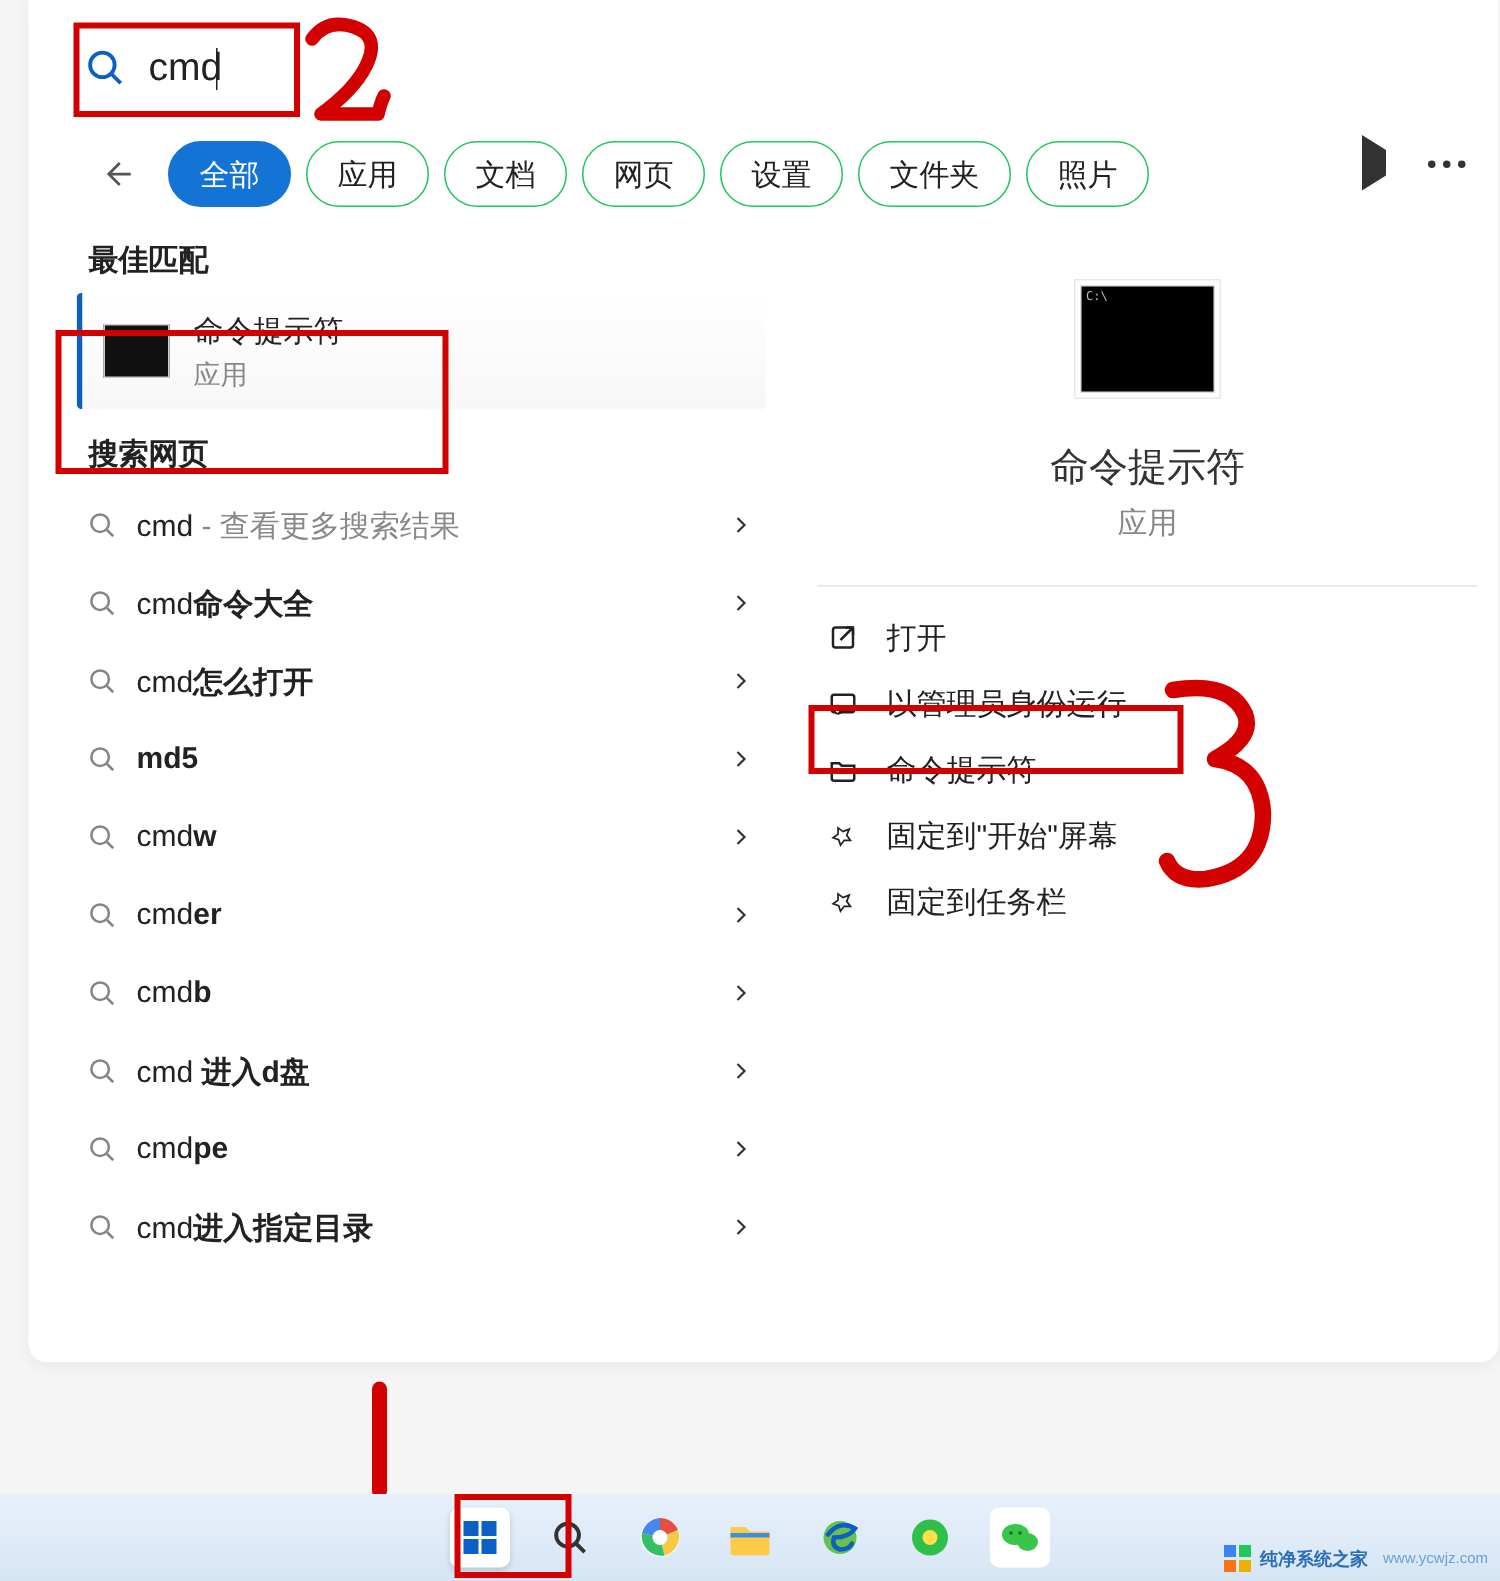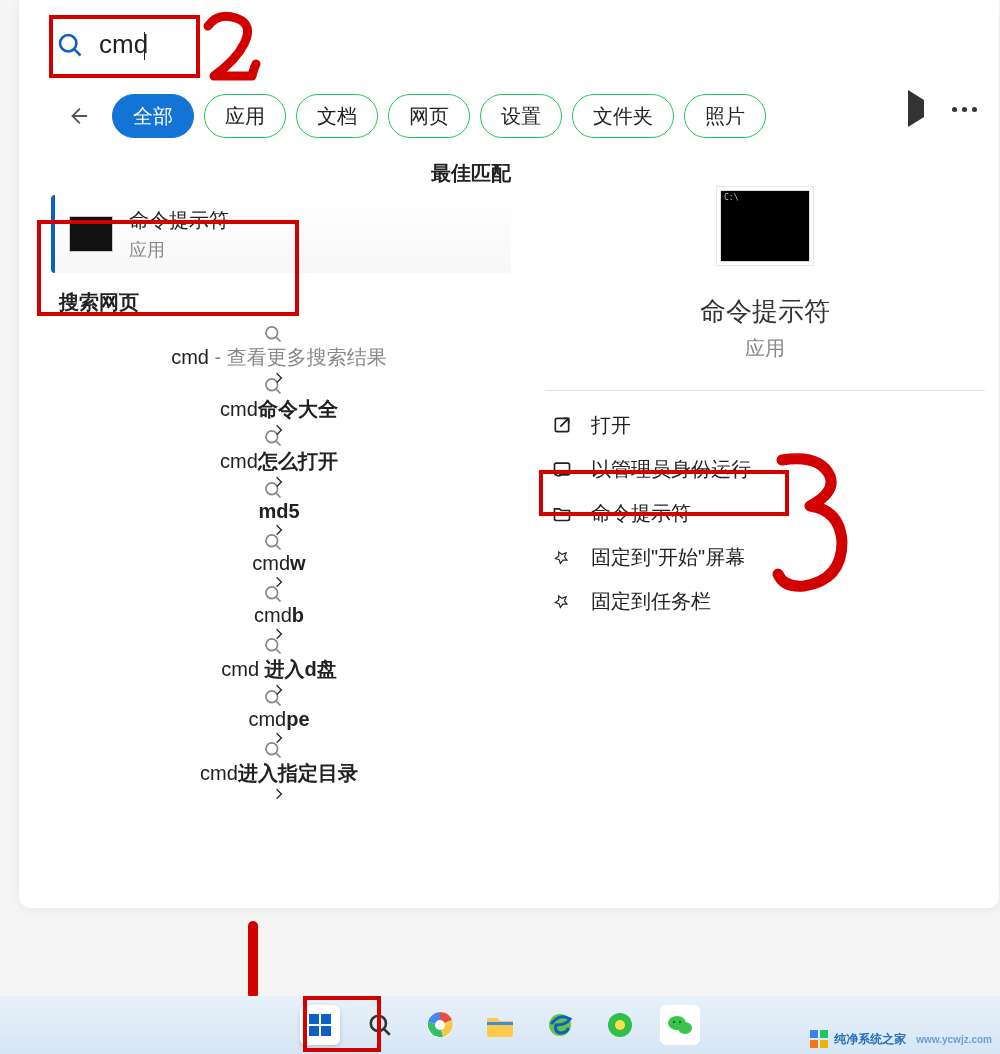--- a/index.html
+++ b/index.html
@@ -20,30 +20,30 @@
 .filter-pill { height: 44px; padding: 0 20px; border-radius: 22px; border: 1px solid #22c55e; display:flex; align-items:center; font-size: 20px; color:#222; background:#fff; cursor:pointer;}
 .filter-pill.active { background:#1474d6; border-color:#1474d6; color:#fff; }
 .right-icons { position:absolute; right:22px; top:100px; display:flex; align-items:center; gap:28px;}
 .play-tri { width:0;height:0;border-left:16px solid #333;border-top:10px solid transparent;border-bottom:10px solid transparent;}
 .dots3 { display:flex; gap:5px;}
 .dots3 span{width:5px;height:5px;border-radius:50%;background:#333;}
 
 .content { position:absolute; left: 24px; top: 160px; right: 0; bottom: 20px; display:flex; }
 .left-pane { width: 468px; padding-left: 8px; }
 .right-pane { flex:1; border-left: none; padding-top: 30px; padding-left: 24px;}
-.best-match-title { font-size:20px; color:#222; font-weight:700; margin-left:8px; margin-bottom:8px;text-align:right;}
+.best-match-title { font-size:20px; color:#222; font-weight:700; margin-left:8px; margin-bottom:8px;}
 
 .best-match-item { display:flex; align-items:center; height: 78px; margin: 2px 0 16px 0; background: linear-gradient(to bottom,#fff,#f7f7f7); border-left: 4px solid #0a60c5; padding-left: 14px; border-radius: 4px; cursor:pointer;}
 .cmd-thumb { width: 44px; height: 36px; background:#111; border:1px solid #ccc; margin-right: 16px;}
 .bm-texts .t1 { font-size: 20px; color:#222; }
 .bm-texts .t2 { font-size: 18px; color:#888; margin-top:4px;}
 .red-box-best { position:absolute; left:-6px; top:60px; width:262px; height:96px; border:4px solid #d30000; pointer-events:none;}
 
 .web-title { font-size:20px; color:#222; font-weight:700; margin:12px 0 8px 8px;}
-.web-row { display:flex; align-items:center; height:52px; padding: 0 10px 0 6px; cursor:pointer;flex-direction:column;}
+.web-row { display:flex; align-items:center; height:52px; padding: 0 10px 0 6px; cursor:pointer;}
 .web-row .srch { width:22px; height:22px; margin-right: 12px; opacity:0.6; display:flex;align-items:center;justify-content:center;}
 .web-row .label { font-size: 20px; color:#222; flex:1;}
 .web-row .label .light { color:#888; font-weight:400;}
 .web-row .chev { color:#444;}
 
 .detail-pane { display:flex; flex-direction:column; align-items:center; width: 460px; }
 .detail-thumb { width: 90px; height: 72px; background:#000; border:1px solid #ddd; box-shadow: 0 0 0 3px #fff, 0 0 0 4px #e8e8e8; margin-bottom:32px; position:relative;}
 .detail-thumb::before { content:"C:\\"; color:#bbb; font-size:8px; position:absolute; left:3px; top:2px; font-family:monospace;}
 .detail-name { font-size: 26px; color:#333; margin-bottom: 6px;}
 .detail-sub { font-size: 20px; color:#888;}
@@ -57,21 +57,21 @@
 .tb-icon { width:40px; height:40px; display:flex; align-items:center; justify-content:center; border-radius:6px; cursor:pointer;}
 .tb-icon.start { background:#fff; box-shadow: 0 2px 4px rgba(0,0,0,0.15);}
 .red-box-start { position:absolute; left:303px; bottom:2px; width:78px; height:56px; border:4px solid #d30000; pointer-events:none;}
 
 .watermark { position:absolute; right: 8px; bottom: 6px; display:flex; align-items:center; gap:6px; font-size:12px; color:#2b6fb5; font-weight:700;}
 .wm-logo { display:grid; grid-template-columns:8px 8px; grid-template-rows:8px 8px; gap:2px;}
 .wm-logo span:nth-child(1){background:#3b82f6;}
 .wm-logo span:nth-child(2){background:#22c55e;}
 .wm-logo span:nth-child(3){background:#f97316;}
 .wm-logo span:nth-child(4){background:#eab308;}
-.wm-sub { color:#6aa0d5; font-weight:700; font-size:10px; margin-left:4px;}
+.wm-sub { color:#6aa0d5; font-weight:400; font-size:10px; margin-left:4px;}
 
 .annot { position:absolute; color:#d30000; font-family: "Comic Sans MS", cursive, sans-serif; font-size: 64px; font-weight:700; pointer-events:none; }
 .annot2 { left: 196px; top: 8px; }
 .annot3 { left: 770px; top: 448px; font-size: 110px; }
 .annot1 { left: 244px; top: 920px; width: 14px; height: 68px;}
 .annot1-shape { width:18px; height:80px; display:block;}
 
 svg { display:block; }
 </style>
 </head>
@@ -185,20 +185,34 @@
     </span>
           </div>
           <div class="web-row">
     <span class="srch">
       <svg width="20" height="20" viewBox="0 0 24 24" fill="none" stroke="#333" stroke-width="2">
                 <circle cx="10.5" cy="10.5" r="7"></circle>
                 <line x1="21" y1="21" x2="16" y2="16"></line>
               </svg>
     </span>
     <span class="label">cmd<b>w</b><span class="light"></span></span>
+    <span class="chev">
+      <svg width="14" height="14" viewBox="0 0 24 24" fill="none" stroke="#333" stroke-width="2.5">
+                <path d="M8 4l8 8-8 8"></path>
+              </svg>
+    </span>
+          </div>
+          <div class="web-row">
+    <span class="srch">
+      <svg width="20" height="20" viewBox="0 0 24 24" fill="none" stroke="#333" stroke-width="2">
+                <circle cx="10.5" cy="10.5" r="7"></circle>
+                <line x1="21" y1="21" x2="16" y2="16"></line>
+              </svg>
+    </span>
+    <span class="label">cmd<b>er</b><span class="light"></span></span>
     <span class="chev">
       <svg width="14" height="14" viewBox="0 0 24 24" fill="none" stroke="#333" stroke-width="2.5">
                 <path d="M8 4l8 8-8 8"></path>
               </svg>
     </span>
           </div>
           <div class="web-row">
     <span class="srch">
       <svg width="20" height="20" viewBox="0 0 24 24" fill="none" stroke="#333" stroke-width="2">
                 <circle cx="10.5" cy="10.5" r="7"></circle>

